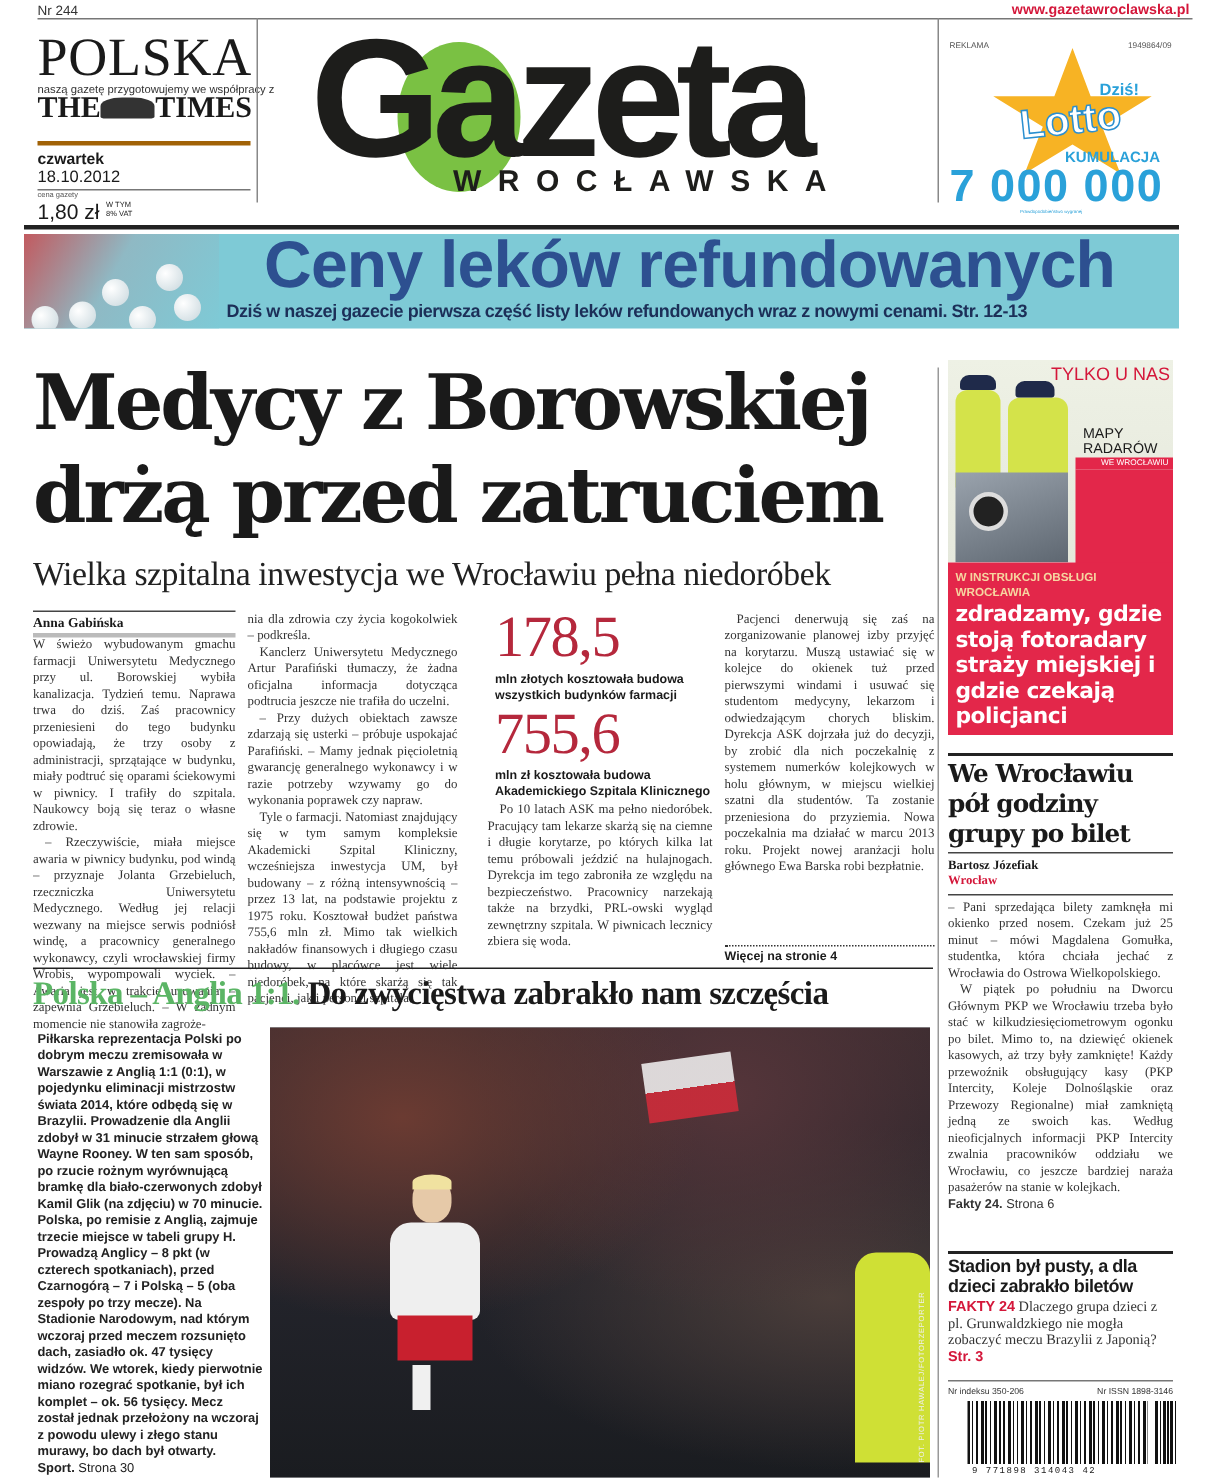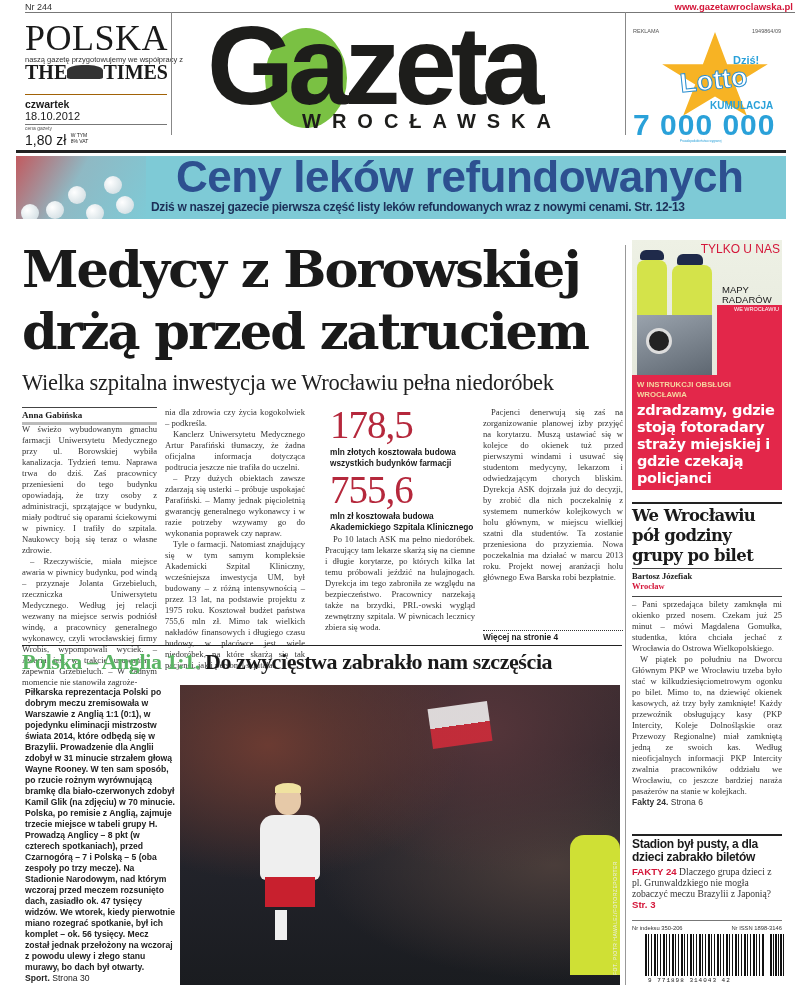--- a/index.html
+++ b/index.html
@@ -10,21 +10,21 @@
   .serif { font-family: "Liberation Serif", serif; }
 
   
   #issue { left: 25px; top: 2px; font-size: 9px; color: #333; }
   #topline { left: 25px; top: 12px; width: 770px; height: 1px; background: #777; }
   #url { right: 10px; top: 1px; font-size: 9.5px; font-weight: bold; color: #d4173a; }
   #polska { left: 25px; top: 20px; font-size: 36px; letter-spacing: 0.5px; line-height: 36px; color: #1a1a1a; }
   #coop { left: 25px; top: 55px; font-size: 7.5px; color: #333; }
   #times { left: 25px; top: 62px; font-size: 20px; font-weight: bold; line-height: 20px; width: 143px; display:flex; justify-content: space-between; }
   #times .crest { width: 36px; height: 14px; background: #333; border-radius: 40% 40% 10% 10%; margin-top: 3px; }
-  #datebox { left: 25px; top: 94px; width: 142px; border-top: 1px solid #a16207; }
+  #datebox { left: 25px; top: 94px; width: 142px; border-top: 3px solid #a16207; }
   #dow { font-size: 10.5px; font-weight: bold; margin-top: 3px; }
   #date { font-size: 11px; }
   #pricebar { border-top: 1px solid #777; margin-top: 2px; }
   #pricelbl { font-size: 5px; color: #555; }
   #price { font-size: 14px; display: inline-block; }
   #vat { font-size: 5px; display: inline-block; width: 24px; line-height: 6px; vertical-align: 2px; }
   #vsep1 { left: 171px; top: 12px; width: 1px; height: 123px; background: #888; }
   #vsep2 { left: 625px; top: 12px; width: 1px; height: 123px; background: #888; }
 
   #logo { left: 207px; top: 22px; width: 380px; height: 115px; }

